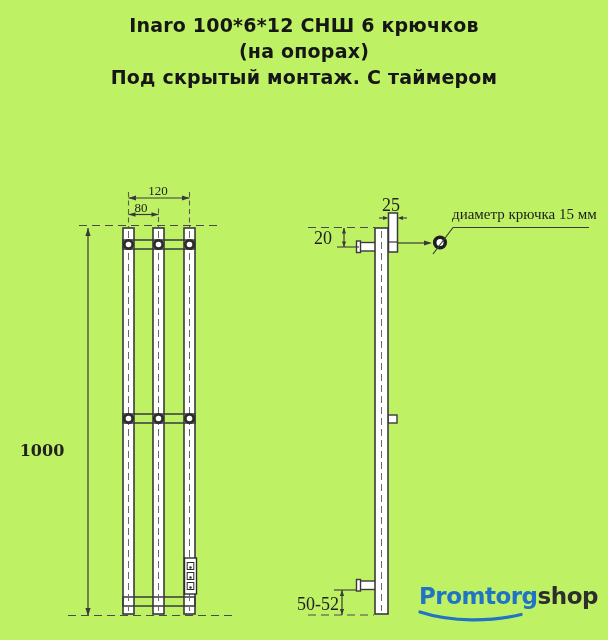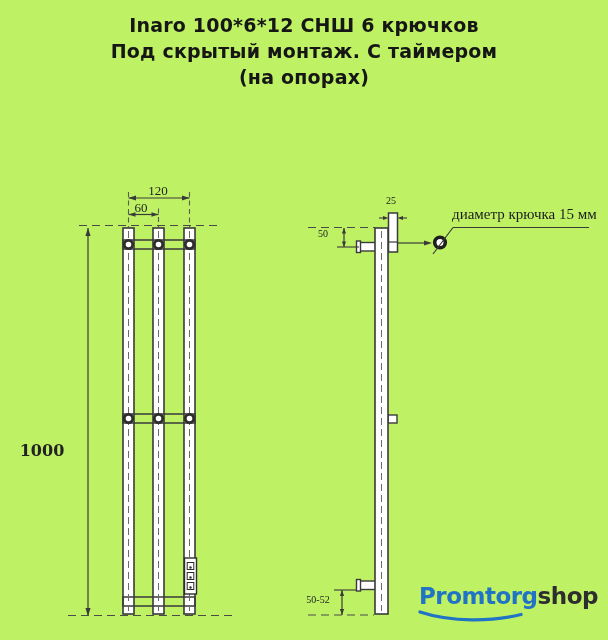--- a/index.html
+++ b/index.html
@@ -11,21 +11,21 @@
     position:absolute;top:12px;left:0;width:608px;text-align:center;
     font-family:"DejaVu Sans","Liberation Sans",sans-serif;
     font-weight:800;font-size:19px;line-height:26px;color:#161616;
     letter-spacing:.2px;
   }
   .drawing-svg{position:absolute;left:0;top:0;}
   .dim{
     position:absolute;font-family:"Liberation Serif",serif;
     color:#222;font-size:13px;white-space:nowrap;transform:translateX(-50%);
   }
-  .dim-small{font-size:10px;}
+  .dim-small{font-size:18px;}
   .dim-big{font-size:16px;font-weight:bold;font-family:"DejaVu Serif","Liberation Serif",serif;margin-top:36px;}
   .hook-note{
     position:absolute;left:452px;top:206px;
     font-family:"Liberation Serif",serif;font-size:15px;color:#1d1d1d;
     transform:none;white-space:nowrap;
   }
   .logo{
     position:absolute;left:419px;top:583px;
     font-family:"DejaVu Sans","Liberation Sans",sans-serif;
     font-weight:700;font-size:23px;letter-spacing:-0.5px;white-space:nowrap;
@@ -33,22 +33,22 @@
   .logo .p1{color:#2173c5;}
   .logo .p2{color:#2e2e2e;}
 </style>
 </head>
 <body>
 
 <div class="canvas">
 
   <div class="title-block">
     <div>Inaro 100*6*12 СНШ 6 крючков</div>
+    <div>(на опорах)</div>
     <div>Под скрытый монтаж. С таймером</div>
-    <div>(на опорах)</div>
   </div>
 
   <svg class="drawing-svg" width="608" height="640" viewBox="0 0 608 640">
 
     <g>
 
       <line x1="88" y1="228" x2="88" y2="616" stroke="#3a3a3a" stroke-width="1.2"></line>
       <polygon points="88,228 85.4,236 90.6,236" fill="#3a3a3a"></polygon>
       <polygon points="88,616 85.4,608 90.6,608" fill="#3a3a3a"></polygon>
 
@@ -138,24 +138,24 @@
 
       <circle cx="440" cy="242.5" r="5.3" fill="#fff" stroke="#1e1e1e" stroke-width="3.6"></circle>
       <line x1="433" y1="254" x2="453" y2="227.5" stroke="#3a3a3a" stroke-width="1.2"></line>
       <line x1="453" y1="227.5" x2="589" y2="227.5" stroke="#3a3a3a" stroke-width="1.2"></line>
     </g>
 
     <path d="M420,612 C452,622.5 492,621.5 521,614.5" stroke="#2173c5" stroke-width="3.2" fill="none" stroke-linecap="round"></path>
   </svg>
 
   <div class="dim" style="left:158px;top:183px;text-align:center;">120</div>
-  <div class="dim" style="left:141px;top:200px;">60</div>
+  <div class="dim" style="left:141px;top:200px;">80</div>
   <div class="dim dim-big" style="left:42px;top:405px;">1000</div>
   <div class="dim dim-small" style="left:391px;top:195px;">25</div>
-  <div class="dim dim-small" style="left:323px;top:228px;">50</div>
+  <div class="dim dim-small" style="left:323px;top:228px;">20</div>
   <div class="dim dim-small" style="left:318px;top:594px;">50-52</div>
   <div class="hook-note">диаметр крючка 15 мм</div>
 
   <div class="logo">
     <span class="p1">Promtorg</span><span class="p2">shop</span>
   </div>
 
 </div>
 
 </body></html>

